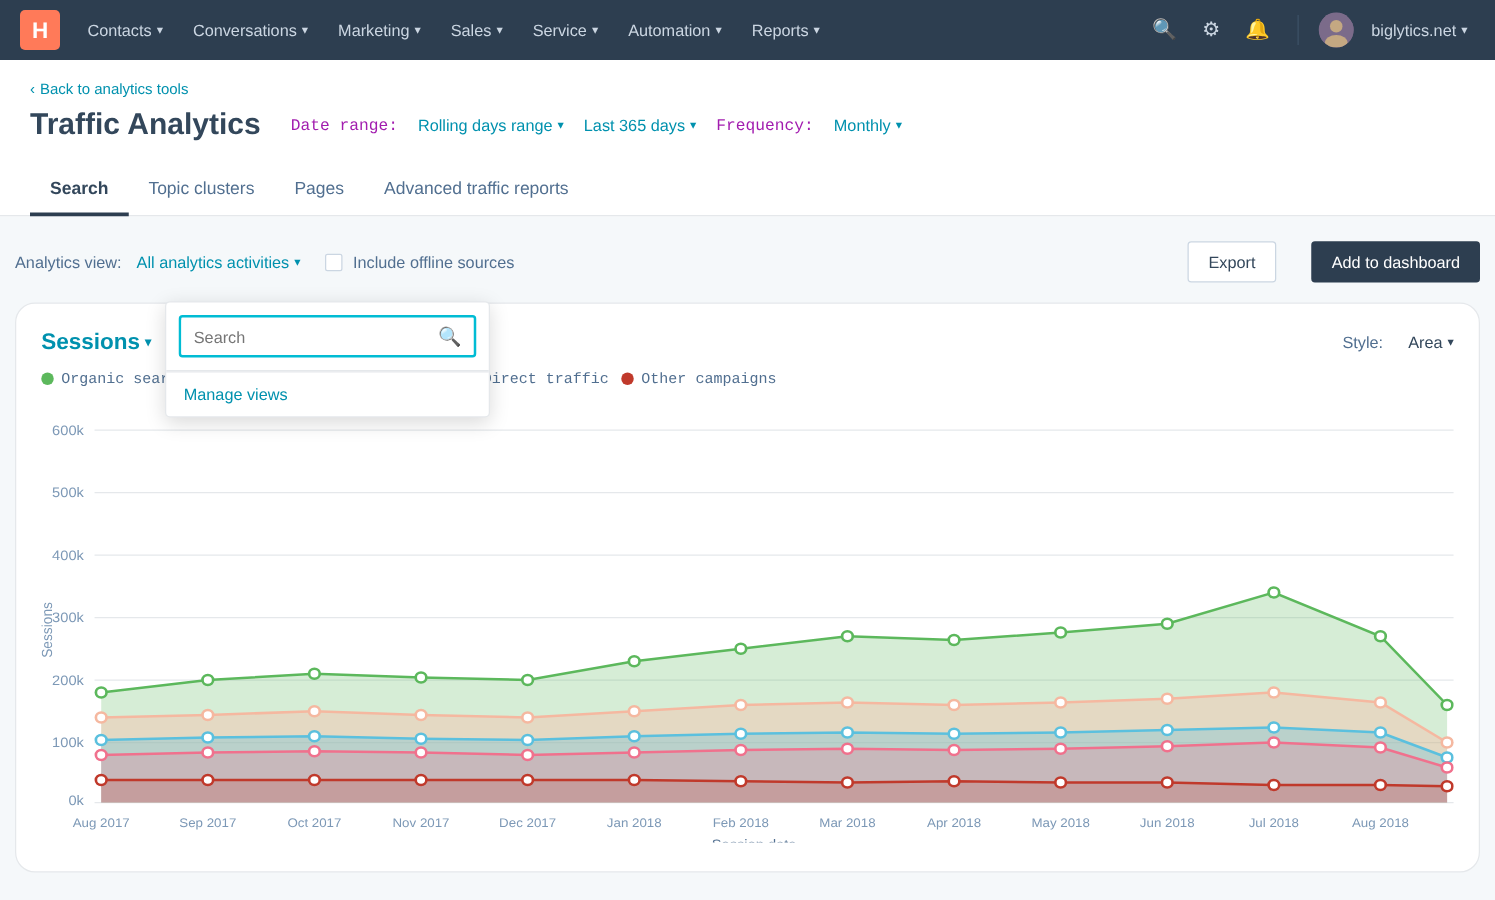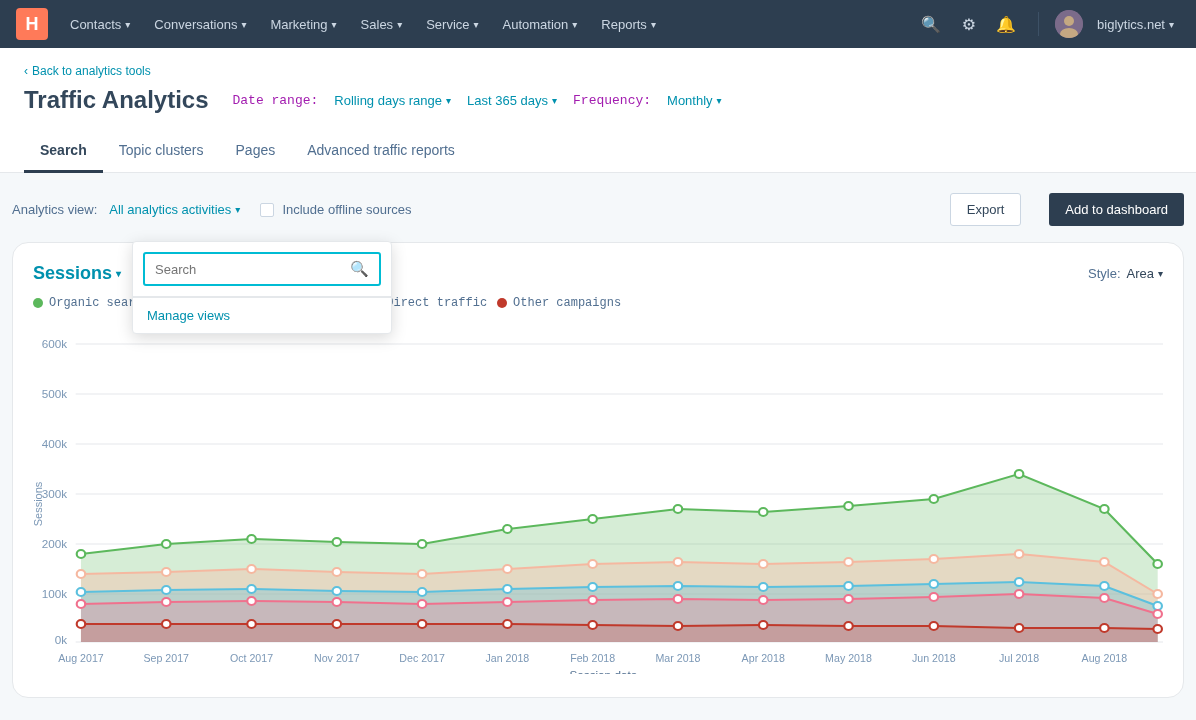--- a/index.html
+++ b/index.html
@@ -148,21 +148,21 @@
       position: relative;
     }
     .chart-header {
       display: flex; align-items: center; justify-content: space-between;
       margin-bottom: 12px;
     }
     .sessions-label {
       font-size: 18px; font-weight: 600; color: #0091ae;
       display: flex; align-items: center; gap: 4px; cursor: pointer;
     }
-    .style-control { display: flex; align-items: center; gap: 6px; color: #516f90; font-size: 13px; }
+    .style-control { display: flex; align-items: center; gap: 20px; color: #516f90; font-size: 13px; }
     .style-dropdown {
       color: #33475b; display: flex; align-items: center; gap: 4px; cursor: pointer; font-weight: 500;
     }
 
     
     .legend {
       display: flex; gap: 10px; align-items: center;
       margin-bottom: 24px; flex-wrap: wrap; font-family: Liberation Mono, monospace;
     }
     .legend-item { display: flex; align-items: center; gap: 6px; font-size: 12px; color: #516f90; }

